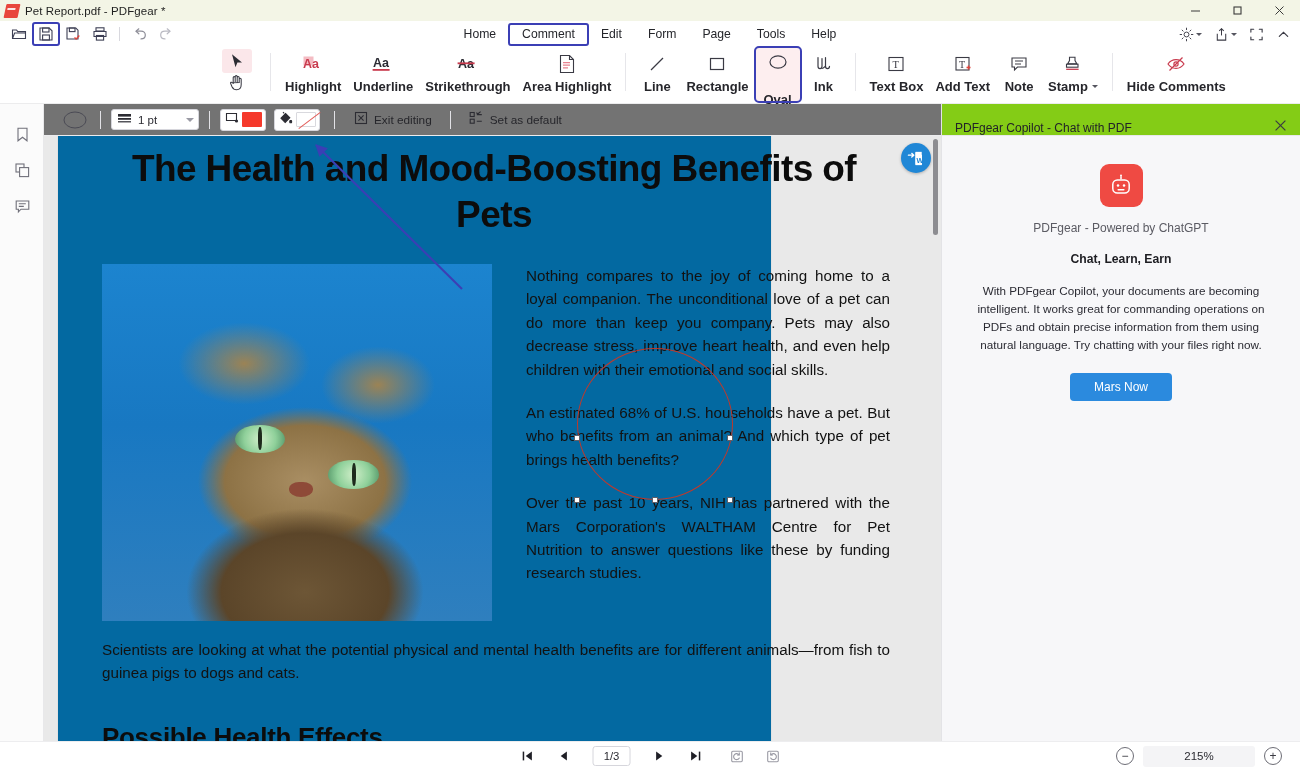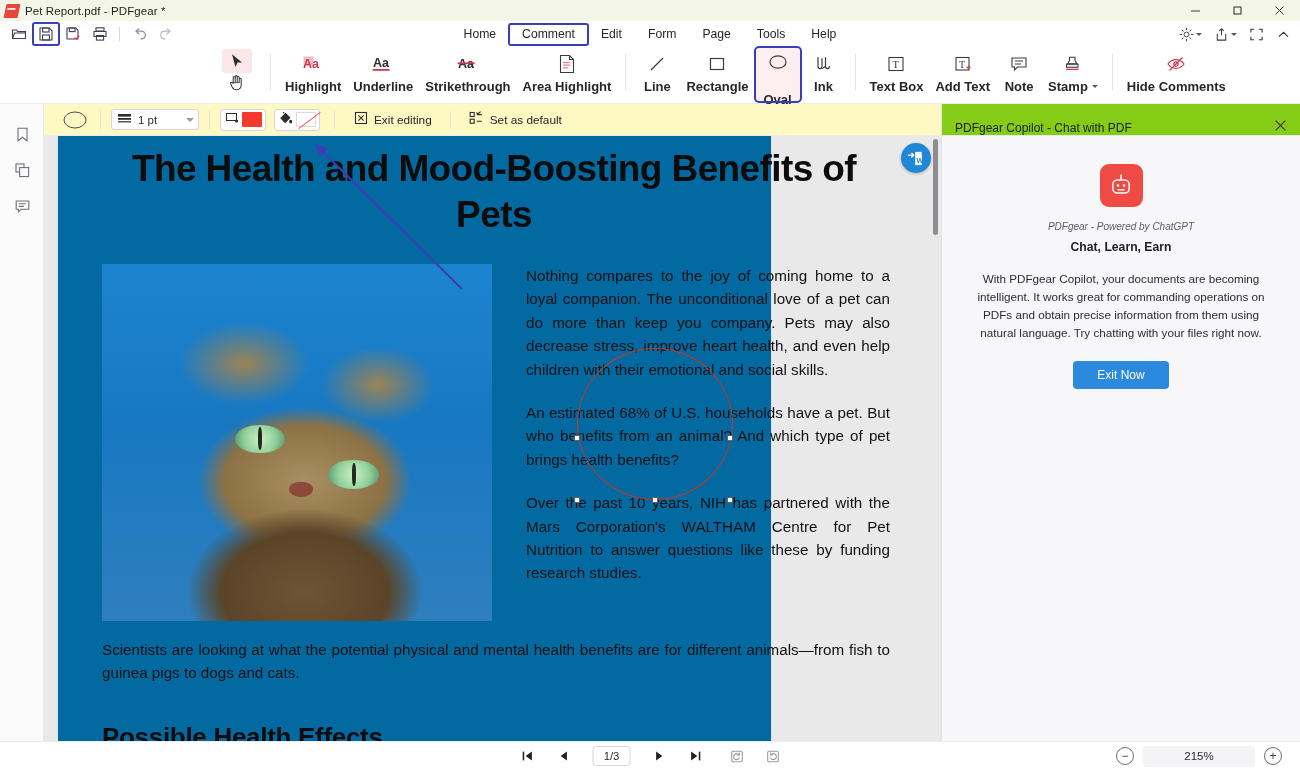--- a/index.html
+++ b/index.html
@@ -110,21 +110,21 @@
     background: #fbe7ea; border-radius: 3px;
     display:flex; align-items:center; justify-content:center;
   }
   .cursor-tool .hand {
     position: absolute; left: 12px; top: 26px;
   }
 
   
   .propbar {
     position: absolute; top: 104px; left: 44px; width: 1256px; height: 32px;
-    background: #fef9c3; border-bottom: 1px solid #ececee;
+    background: #737373; border-bottom: 1px solid #ececee;
     display: flex; align-items: center;
   }
   .prop-preview { margin-left: 16px; width: 30px; display:flex; justify-content:center; }
   .pb-sep { width: 1px; height: 18px; background: #e2e2e6; margin: 0 10px; }
   .weight-box {
     height: 21px; border: 1px solid #d6d6dc; border-radius: 3px;
     display: flex; align-items: center; gap: 6px; padding: 0 4px 0 5px; background:#fff;
   }
   .weight-val { font-size: 11.5px; color: #2c2c33; min-width: 30px; }
   .chev {
@@ -258,21 +258,21 @@
     display: flex; align-items: flex-end; justify-content: space-between;
     padding: 0 10px 0 13px;
   }
   .cp-title { font-size: 12px; color: #222228; }
   .cp-close { width: 20px; height: 20px; display:flex; align-items:center; justify-content:center; color:#3a3a42; }
   .cp-body { padding: 28px 24px 0; display:flex; flex-direction:column; align-items:center; }
   .cp-logo {
     width: 43px; height: 43px; border-radius: 9px; background: #ef4a43;
     display: flex; align-items: center; justify-content: center; margin-bottom: 14px;
   }
-  .cp-sub { font-size: 10px; color: #5b5b63; margin-bottom: 8px; font-style: italic; }
+  .cp-sub { font-size: 12px; color: #5b5b63; margin-bottom: 17px; }
   .cp-slogan { font-size: 12.2px; font-weight: 700; color: #1d1d22; margin-bottom: 16px; }
   .cp-desc {
     font-size: 11.7px; line-height: 18px; color: #2b2b33; text-align: center;
     margin-bottom: 19px;
   }
   .cp-cta {
     background: #2b8ade; color: #fff; font-size: 12px;
     padding: 7px 24px; border: none; border-radius: 4px; cursor: pointer;
     font-family: "Liberation Sans", sans-serif;
   }
@@ -753,21 +753,21 @@
             <circle cx="13" cy="2.6" r="1" fill="#fff" stroke="none"></circle>
           <rect x="4.8" y="7" width="16.4" height="13" rx="4.5"></rect>
           <circle cx="10" cy="12.6" r="1.25" fill="#fff" stroke="none"></circle>
           <circle cx="16" cy="12.6" r="1.25" fill="#fff" stroke="none"></circle>
           <path d="M10.2 16.8h5.6" stroke-linecap="round"></path>
         </svg>
       </div>
       <div class="cp-sub">PDFgear - Powered by ChatGPT</div>
       <div class="cp-slogan">Chat, Learn, Earn</div>
       <div class="cp-desc">With PDFgear Copilot, your documents are becoming intelligent. It works great for commanding operations on PDFs and obtain precise information from them using natural language. Try chatting with your files right now.</div>
-      <button class="cp-cta">Exit Now</button>
+      <button class="cp-cta">Mars Now</button>
     </div>
   </div>
 
   <div class="statusbar">
     <div class="nav-cluster">
       <div class="nbtn">
         <svg width="14" height="14" viewBox="0 0 14 14">
             <rect x="2.2" y="2.6" width="1.5" height="8.8" fill="currentColor"></rect>
             <path d="M11.4 2.6 5.2 7l6.2 4.4z" fill="currentColor"></path>
           </svg>

